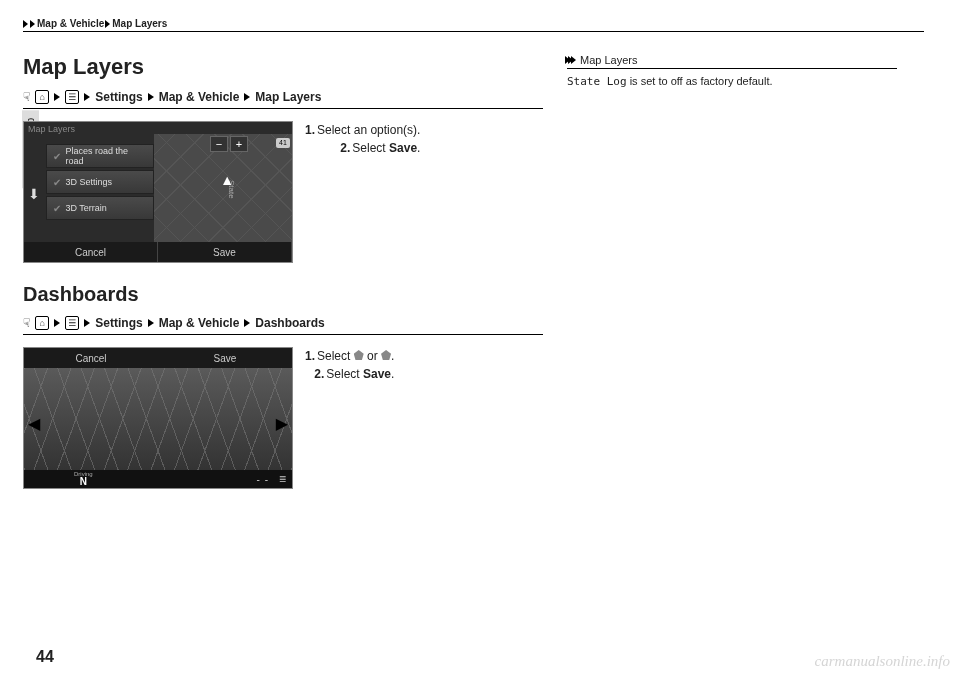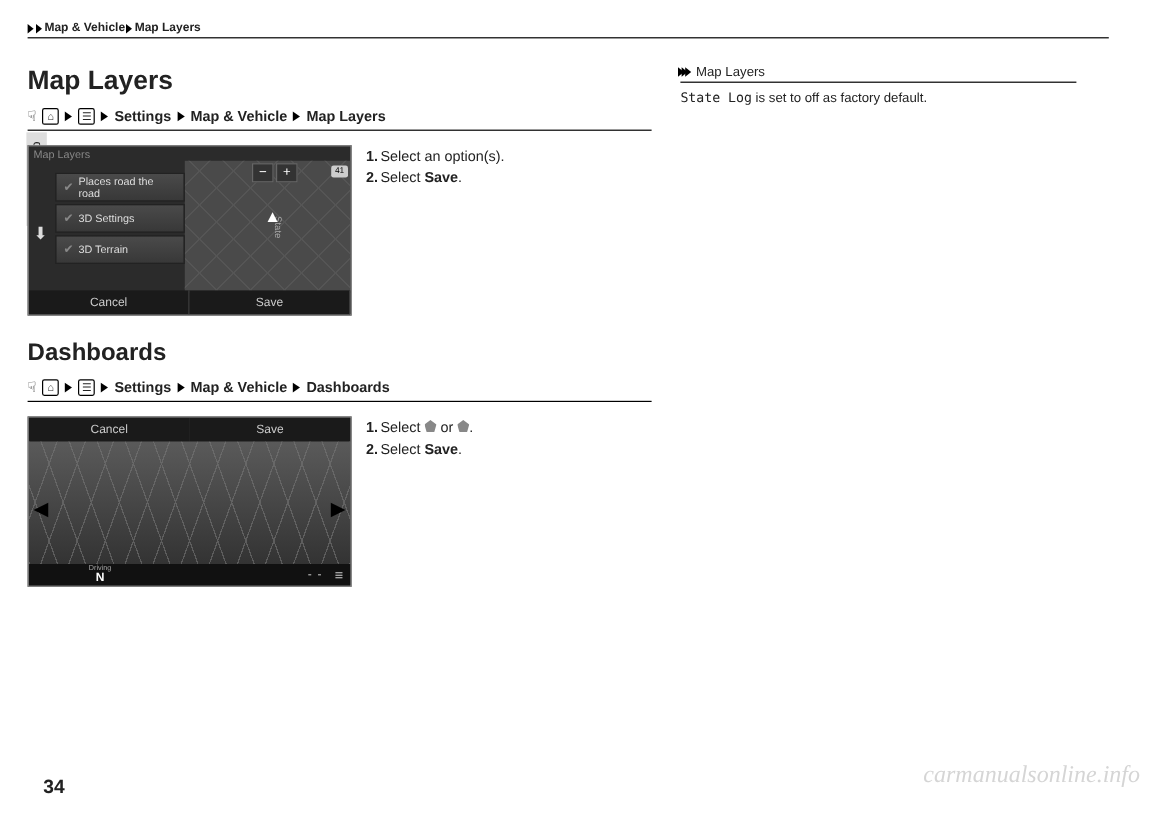--- a/index.html
+++ b/index.html
@@ -24,21 +24,21 @@
 
     .nav-line { display: flex; align-items: center; gap: 5px; font-size: 12px; margin-bottom: 4px; flex-wrap: wrap; }
     .nav-line b { font-weight: bold; }
     .icon-box { border: 1px solid #000; border-radius: 2px; width: 14px; height: 14px; display: inline-flex; align-items: center; justify-content: center; font-size: 9px; }
     .tri { display: inline-block; width: 0; height: 0; border-top: 4px solid transparent; border-bottom: 4px solid transparent; border-left: 6px solid #000; }
     .hr-thin { border: none; border-top: 1px solid #000; margin: 0 0 12px 0; }
 
     .desc { font-size: 12px; margin-bottom: 6px; }
 
     .row { display: flex; gap: 12px; align-items: flex-start; }
-    .steps { font-size: 12px; line-height: 1.5; }
+    .steps { font-size: 12px; line-height: 1.5; text-align: right; }
     .steps .num { font-weight: bold; margin-right: 2px; }
 
     
     .shot { width: 270px; height: 142px; background: #2b2b2b; position: relative; overflow: hidden; border: 1px solid #888; }
     .shot .title-bar { position: absolute; top: 2px; left: 4px; font-size: 9px; color: #888; }
     .shot .map-bg { position: absolute; right: 0; top: 12px; width: 138px; height: 110px; background: #4a4a4a; }
     .shot .map-bg::before { content:''; position:absolute; inset:0; background: repeating-linear-gradient(45deg, #555 0 1px, transparent 1px 20px), repeating-linear-gradient(-45deg, #555 0 1px, transparent 1px 20px); }
     .shot .street { position: absolute; right: 56px; top: 58px; color: #aaa; font-size: 8px; writing-mode: vertical-rl; }
     .shot .cursor { position: absolute; right: 58px; top: 50px; color: #fff; font-size: 14px; }
     .shot .zoom { position: absolute; right: 44px; top: 14px; display: flex; gap: 2px; }
@@ -69,21 +69,21 @@
     
     .tip-head { display: flex; align-items: center; gap: 4px; font-size: 11px; }
     .tip-icon { display:inline-flex; }
     .tip-icon span { display:inline-block; width:0; height:0; border-top:4px solid transparent; border-bottom:4px solid transparent; border-left:5px solid #000; margin-left:-2px; }
     .tip-rule { border:none; border-top:1px solid #000; margin: 2px 0 6px 0; }
     .tip-body { font-size: 11px; }
     .tip-body .k { font-family: monospace; font-size: 11px; }
 
     
     .pagenum { position: absolute; left: 36px; bottom: 12px; font-size: 16px; font-weight: bold; }
-    .watermark { position: absolute; right: 10px; bottom: 20px; font-size: 20px; color: #d5d5d5; font-style: italic; font-family: Georgia, serif; }
+    .watermark { position: absolute; right: 10px; bottom: 8px; font-size: 15px; color: #d5d5d5; font-style: italic; font-family: Georgia, serif; }
 
     .pentagon { display:inline-block; width:10px; height:10px; background:#888; clip-path: polygon(50% 0, 100% 38%, 82% 100%, 18% 100%, 0 38%);  }
   </style>
 </head>
 <body>
 
 <div class="page">
 
   <div class="top-crumb">
     <span class="tri-small"></span>
@@ -208,15 +208,15 @@
           </span>
         <span>Map Layers</span>
       </div>
       <hr class="tip-rule">
       <div class="tip-body">
         <span class="k">State Log</span><span> is set to off as factory default.</span>
       </div>
     </div>
   </div>
 
-  <div class="pagenum">34</div>
+  <div class="pagenum">44</div>
   <div class="watermark">carmanualsonline.info</div>
 </div>
 
 </body></html>

